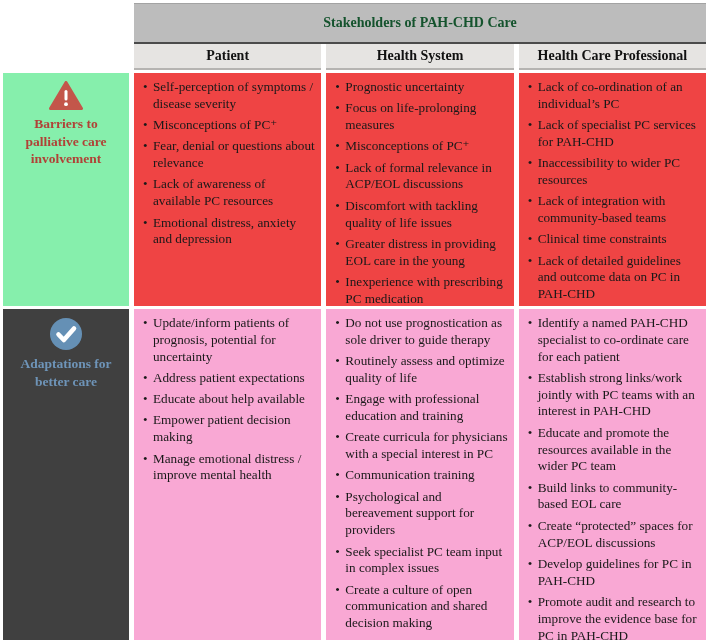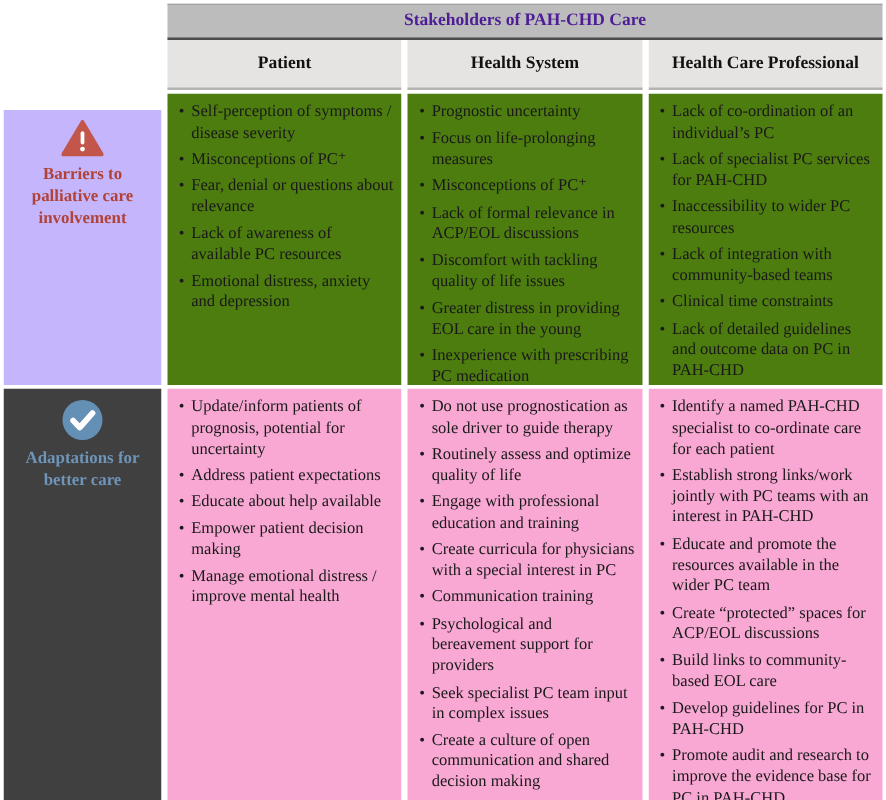--- a/index.html
+++ b/index.html
@@ -12,50 +12,50 @@
     color: #1a1a1a;
     overflow: hidden;
   }
   .table-wrap { position: absolute; left: 3px; top: 3px; width: 703px; }
 
   
   .header-row { display: flex; }
   .corner-spacer { width: 131px; flex: 0 0 131px; }
   .header-block { flex: 1; }
   .banner {
-    height: 29px;
+    height: 41px;
     background: #bcbcbc;
     border-top: 1px solid #a3a3a3;
     border-bottom: 2px solid #4b4b4b;
     display: flex; align-items: center; justify-content: center;
-    font-weight: bold; font-size: 14px; color: #4c1d95;
+    font-weight: bold; font-size: 14px; color: #14532d;
   }
   .subheads { display: flex; gap: 5px; }
   .subhead {
-    flex: 1; height: 40px;
+    flex: 1; height: 26px;
     background: #e6e4e2;
     border-bottom: 2px solid #b5b3b1;
     display: flex; align-items: center; justify-content: center;
     font-weight: bold; font-size: 14px; color: #111111;
   }
 
   
   .body-row { display: flex; gap: 5px; margin-top: 3px; }
   .row-head {
     width: 126px; flex: 0 0 126px;
     display: flex; flex-direction: column; align-items: center;
     padding: 8px 4px 0 4px;
     text-align: center;
   }
   .row-head .icon { margin-bottom: 4px; line-height: 0; }
   .row-title { font-weight: bold; font-size: 13.5px; line-height: 1.3; }
 
-  .row-barriers .row-head { background: #c4b5fd; margin-top: 13px; }
+  .row-barriers .row-head { background: #86efac; }
   .row-barriers .row-title { color: #b04237; }
-  .row-barriers .cell { background: #4d7c0f; }
+  .row-barriers .cell { background: #ef4444; }
 
   .row-adapt .row-head { background: #404040; }
   .row-adapt .row-title { color: #6e94b8; }
   .row-adapt .cell { background: #f9a8d4; }
 
   .row-barriers { height: 233px; }
   .row-adapt { height: 342px; }
 
   .cell {
     flex: 1;
@@ -167,22 +167,22 @@
             <li>Psychological and bereavement support for providers</li>
             <li>Seek specialist PC team input in complex issues</li>
             <li>Create a culture of open communication and shared decision making</li>
           </ul>
       </div>
       <div class="cell">
         <ul>
             <li>Identify a named PAH-CHD specialist to co-ordinate care for each patient</li>
             <li>Establish strong links/work jointly with PC teams with an interest in PAH-CHD</li>
             <li>Educate and promote the resources available in the wider PC team</li>
+            <li>Build links to community-based EOL care</li>
             <li>Create “protected” spaces for ACP/EOL discussions</li>
-            <li>Build links to community-based EOL care</li>
             <li>Develop guidelines for PC in PAH-CHD</li>
             <li>Promote audit and research to improve the evidence base for PC in PAH-CHD</li>
           </ul>
       </div>
     </div>
 
   </div>
 </div>
 
 </body></html>

